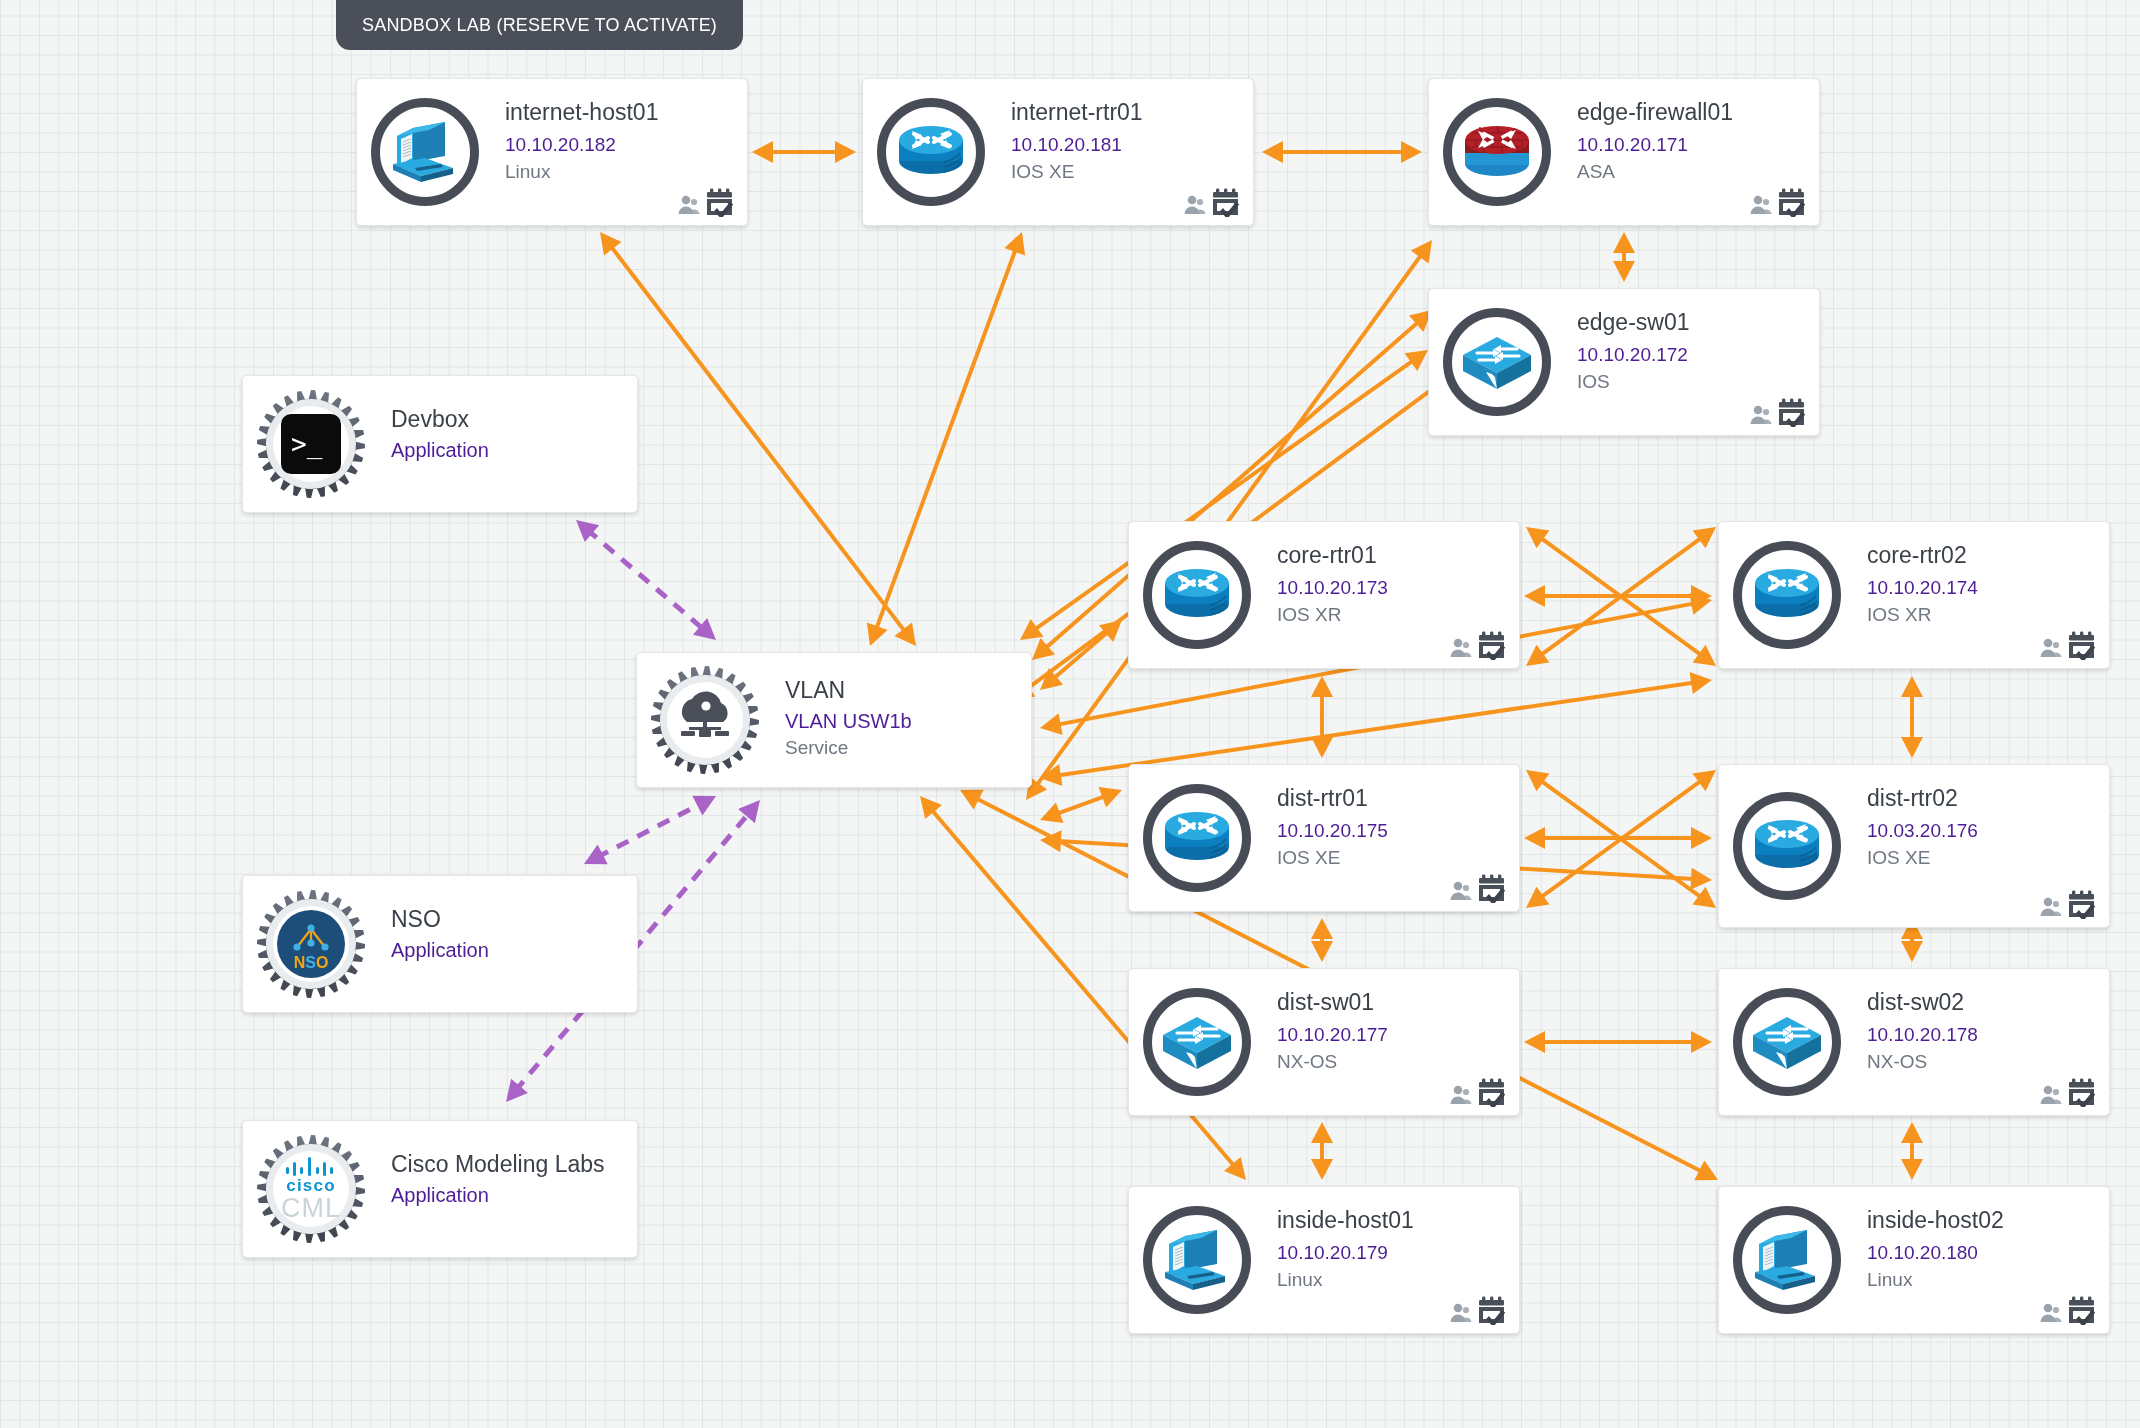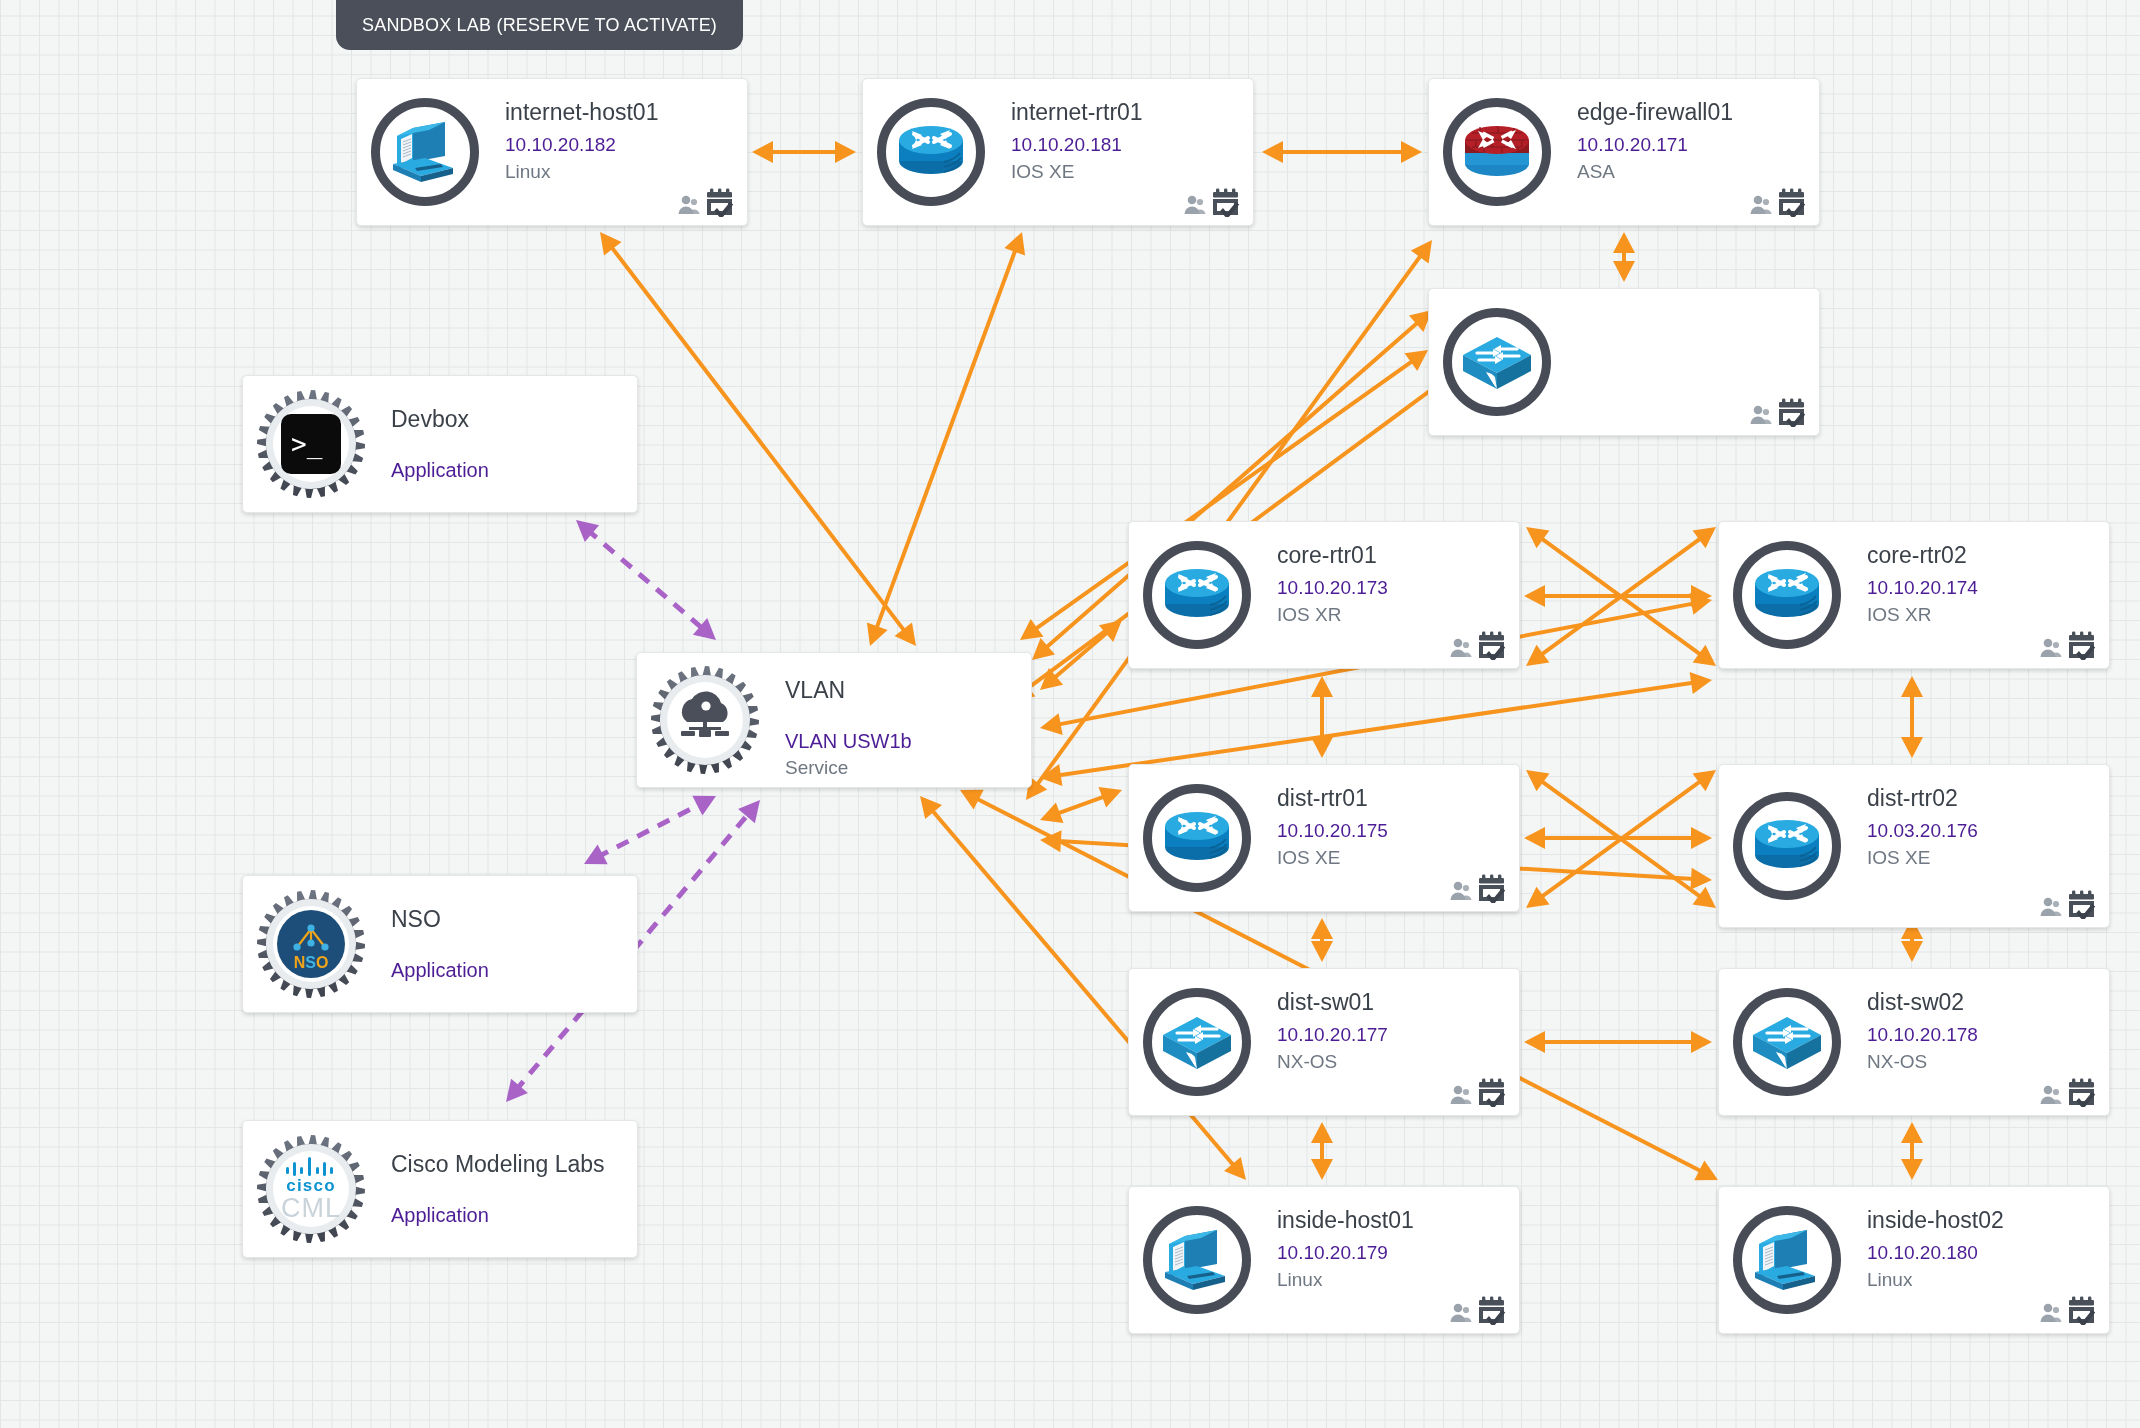--- a/index.html
+++ b/index.html
@@ -114,21 +114,21 @@
     bottom: 8px;
     display: flex;
     align-items: flex-end;
     gap: 3px;
   }
   .corner svg { display: block; }
 
   
   .node.app .txt { top: 28px; }
   .node.app .nm { font-size: 23px; }
-  .node.app .ip { font-size: 20px; margin-top: 22px; }
+  .node.app .ip { font-size: 20px; margin-top: 2px; }
 
   .node.service .txt { top: 22px; }
 </style>
 </head>
 <body>
 
 <div id="stage">
 
   <div id="banner">
     <span>SANDBOX LAB (RESERVE TO ACTIVATE)</span>
@@ -479,20 +479,25 @@
           <polygon points="36,22 36,30 43,26"></polygon>
                 <polygon points="44,26 44,18 37,22"></polygon>
           <polygon points="38,29 38,37 45,33"></polygon>
                 <polygon points="46,33 46,25 39,29"></polygon>
         </g>
         <polygon points="30,46 40,62 38,50 36,48" fill="#fff" opacity=".95"></polygon>
         <path d="M29 45 L39 61 L35 47 Z" fill="#ffffff"></path>
       </svg>
           </span>
         </div>
+        <div class="txt">
+          <div class="nm">edge-sw01</div>
+          <div class="ip">10.10.20.172</div>
+          <div class="os">IOS</div>
+        </div>
         <div class="corner">
   <span>
     <svg width="26" height="24" viewBox="0 0 26 24" fill="#9aa2ab">
       <circle cx="10" cy="7" r="4.3"></circle>
       <path d="M2.5 21 a7.5 7.5 0 0 1 15 0 Z"></path>
       <circle cx="18" cy="9" r="3.1" opacity=".85"></circle>
       <path d="M12.5 21 a5.6 5.6 0 0 1 11 0 Z" opacity=".85"></path>
     </svg>
   </span>
   <span>

